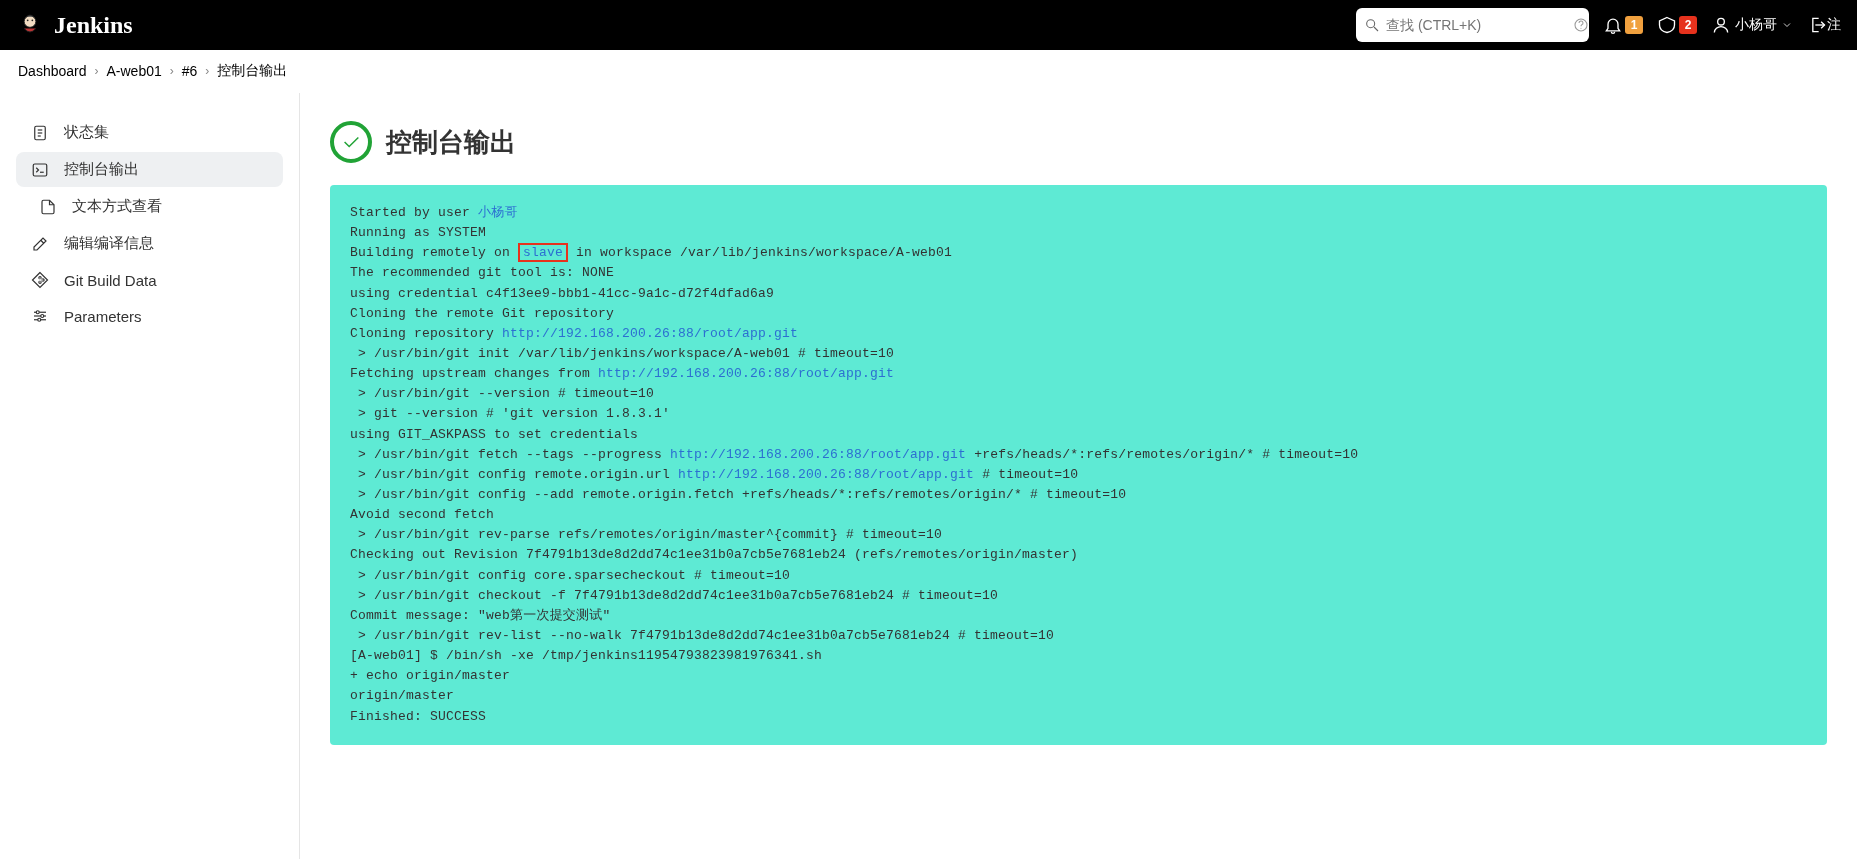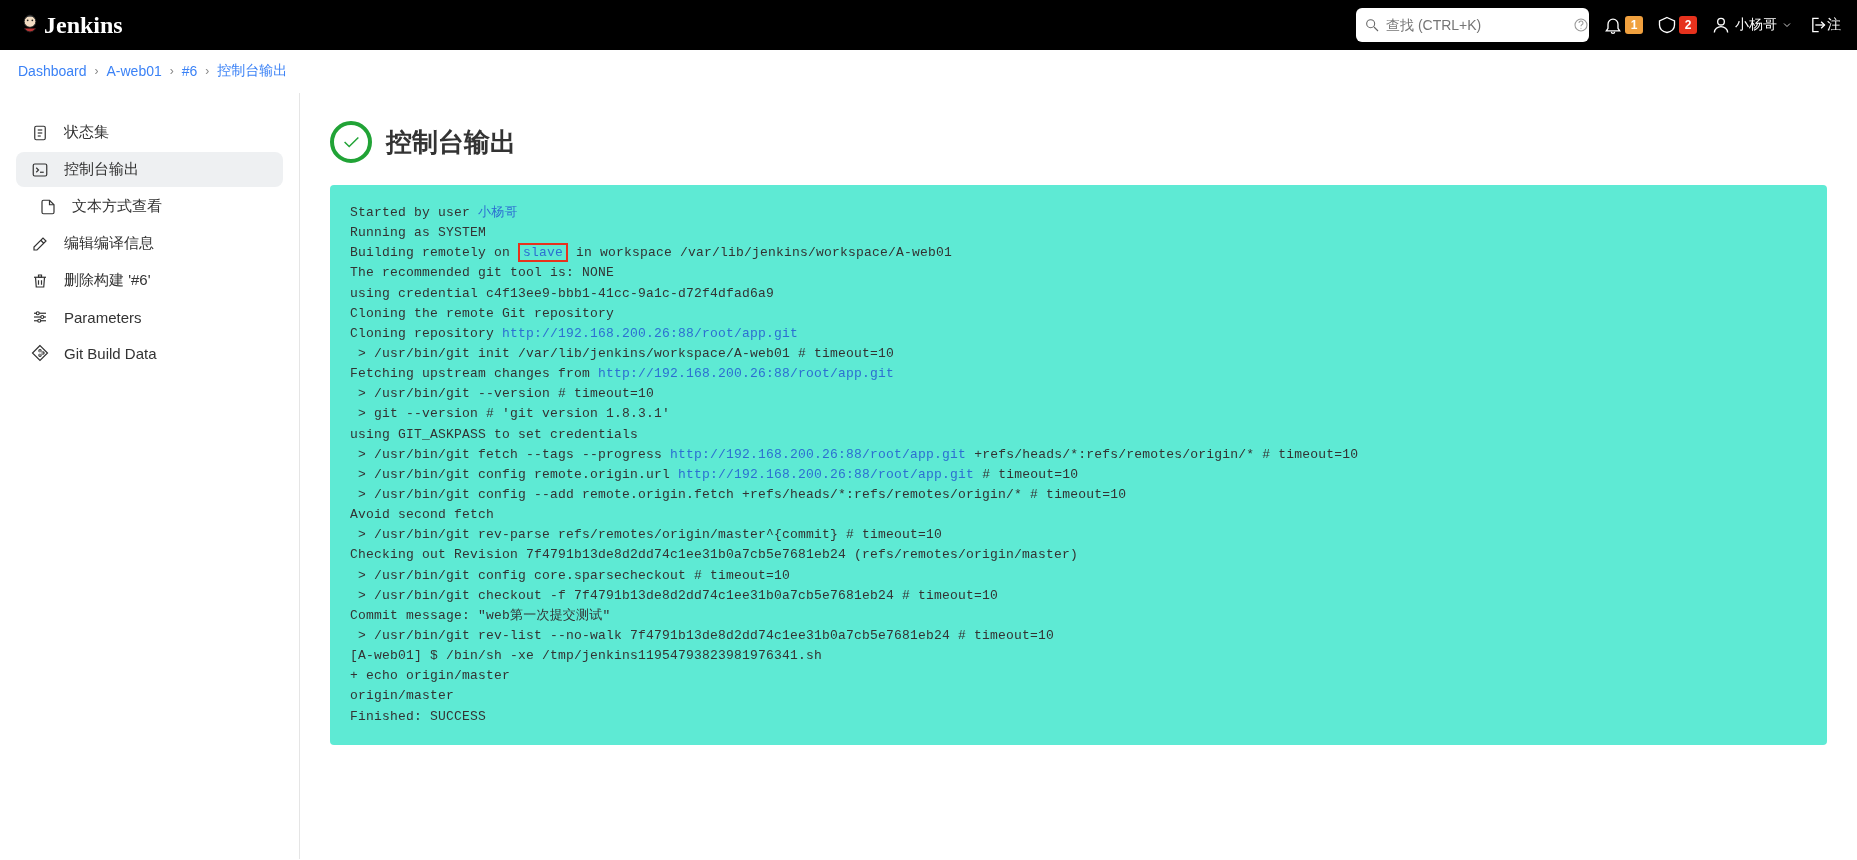--- a/index.html
+++ b/index.html
@@ -2,21 +2,21 @@
 <html><head>
 <meta charset="utf-8">
 <style>
   * { margin: 0; padding: 0; box-sizing: border-box; }
   html, body { width: 100%; font-family: Arial, "Microsoft YaHei", sans-serif; font-size: 14px; color: #333; }
   a { color: #1f6feb; text-decoration: none; }
   .header {
     height: 50px; background: #000; color: #fff; display: flex; align-items: center;
     padding: 0 16px; justify-content: space-between;
   }
-  .brand { display: flex; align-items: center; }
+  .brand { display: flex; align-items: center; gap: 10px; }
   .brand-logo { width: 28px; height: 28px; display:inline-block; }
   .brand-name { font-family: Georgia, serif; font-weight: bold; font-size: 24px; }
   .header-right { display: flex; align-items: center; gap: 14px; }
   .search-wrap {
     position: relative;
     background: #fff; border-radius: 6px; display: flex; align-items: center;
     padding: 0 8px; height: 34px; width: 233px; color:#666;
   }
   .search-wrap input {
     border: none; outline: none; font-size: 14px; flex: 1; margin: 0 6px; color:#666;
@@ -30,21 +30,21 @@
     border-radius:3px; padding:0 3px; margin-left:2px;
   }
   .badge-orange { background:#f0a03e; }
   .badge-red { background:#e6321d; }
   .user { display:flex; align-items:center; gap:4px; }
   .breadcrumbs {
     display:flex; align-items:center; gap:8px; padding:12px 18px; font-size:14px;
     border-bottom:1px solid transparent;
   }
   .bc-sep { color:#888; font-size:12px;}
-  .bc-item { color:#3b82f6; }
+  .bc-item { color:#000000; }
   .layout { display:flex; min-height: calc(100vh - 50px - 44px); background:#f5f6f7;}
   .sidebar { width:300px; padding:22px 16px; background:#fff; border-right:1px solid #e5e5e5;}
   .side-item {
     display:flex; align-items:center; gap:14px; padding:8px 14px; border-radius:8px;
     cursor:pointer; font-size:15px; color:#333; margin-bottom:2px;
   }
   .side-item.active { background:#eef0f2; font-weight:500;}
   .side-sub { padding-left:22px;text-align:center; }
   .side-icon { width:20px; display:inline-flex; align-items:center; justify-content:center;}
   .main { flex:1; padding:28px 30px; background:#fff;}
@@ -177,54 +177,42 @@
       <span class="side-icon icon">
           <svg width="18" height="18" viewBox="0 0 24 24">
             <path d="M4 20h4L20 8l-4-4L4 16z"></path>
             <path d="M13 7l4 4"></path>
           </svg>
         </span>
       <span>编辑编译信息</span>
     </div>
     <div class="side-item">
       <span class="side-icon icon">
-          <svg width="18" height="18" viewBox="0 0 24 24">
-            <path d="M4 7h16"></path>
-            <path d="M10 4h4v3h-4z"></path>
-            <path d="M6 7l1 13h10l1-13"></path>
-            <line x1="10" y1="11" x2="10" y2="17"></line>
-            <line x1="14" y1="11" x2="14" y2="17"></line>
-          </svg>
-        </span>
-      <span>删除构建 '#6'</span>
+          <svg width="18" height="18" viewBox="0 0 24 24" fill="#000" stroke="none">
+            <path d="M12 2L2 12l10 10 10-10z"></path>
+            <circle cx="12" cy="9" r="1.5" fill="#fff"></circle>
+            <circle cx="12" cy="15" r="1.5" fill="#fff"></circle>
+            <circle cx="16" cy="12" r="1.5" fill="#fff"></circle>
+            <path d="M12 9v6M12 12h4" stroke="#fff" stroke-width="1"></path>
+          </svg>
+        </span>
+      <span>Git Build Data</span>
     </div>
     <div class="side-item">
       <span class="side-icon icon">
           <svg width="18" height="18" viewBox="0 0 24 24">
             <line x1="4" y1="7" x2="20" y2="7"></line>
             <line x1="4" y1="12" x2="20" y2="12"></line>
             <line x1="4" y1="17" x2="20" y2="17"></line>
             <circle cx="9" cy="7" r="2" fill="#fff"></circle>
             <circle cx="15" cy="12" r="2" fill="#fff"></circle>
             <circle cx="11" cy="17" r="2" fill="#fff"></circle>
           </svg>
         </span>
       <span>Parameters</span>
-    </div>
-    <div class="side-item">
-      <span class="side-icon icon">
-          <svg width="18" height="18" viewBox="0 0 24 24" fill="#000" stroke="none">
-            <path d="M12 2L2 12l10 10 10-10z"></path>
-            <circle cx="12" cy="9" r="1.5" fill="#fff"></circle>
-            <circle cx="12" cy="15" r="1.5" fill="#fff"></circle>
-            <circle cx="16" cy="12" r="1.5" fill="#fff"></circle>
-            <path d="M12 9v6M12 12h4" stroke="#fff" stroke-width="1"></path>
-          </svg>
-        </span>
-      <span>Git Build Data</span>
     </div>
   </div>
 
   <div class="main">
     <div class="title-row">
       <span class="ok-circle">
         <svg width="22" height="22" viewBox="0 0 24 24" stroke-width="3">
             <path d="M5 12l5 5L20 7"></path>
           </svg>
       </span>

